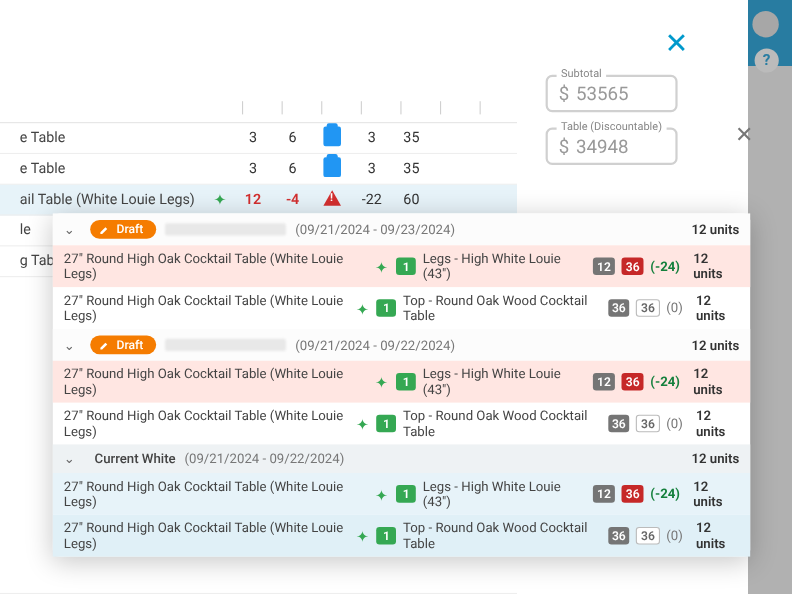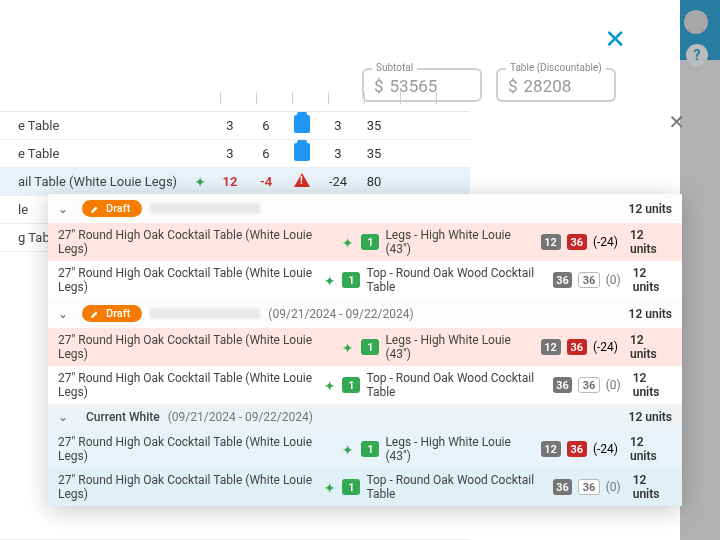--- a/index.html
+++ b/index.html
@@ -6,21 +6,21 @@
 body{background:#f0f0f0;width:720px;height:540px;overflow:hidden;position:relative;font-size:13px;color:#333}
 .header-strip{position:absolute;top:0;left:0;right:0;height:60px;background:#1e9fd8}
 .header-strip .contact{position:absolute;right:50px;top:44px;background:#3db4e5;color:#fff;padding:4px 10px;border-radius:12px;font-size:12px}
 .header-strip .help{position:absolute;right:12px;top:44px;width:22px;height:22px;border-radius:50%;background:#fff;color:#1e9fd8;display:flex;align-items:center;justify-content:center;font-weight:bold;font-size:14px}
 .avatar{position:absolute;right:12px;top:10px;width:24px;height:24px;border-radius:50%;background:#e0e0e0}
 .bell{position:absolute;right:46px;top:12px;font-size:18px;color:#fff}
 .modal-backdrop{position:absolute;inset:0;background:rgba(60,60,60,.35)}
 .modal{position:absolute;top:0;left:0;right:40px;bottom:0;background:#fff}
 .close-x{position:absolute;right:54px;top:24px;font-size:26px;color:#0099cc;cursor:pointer;font-weight:300}
 .right-close{position:absolute;right:-5px;top:110px;font-size:20px;color:#777}
-.totals{position:absolute;right:64px;top:68px;display:flex;flex-direction:row;gap:14px}
+.totals{position:absolute;right:64px;top:68px;display:flex;flex-direction:column;gap:14px}
 .total-box{border:2px solid #d0d0d0;border-radius:6px;padding:6px 10px 4px;width:120px;position:relative}
 .total-box .label{position:absolute;top:-8px;left:8px;background:#fff;padding:0 4px;font-size:10px;color:#888}
 .total-box .val{font-size:17px;color:#999;display:flex;gap:6px}
 .grid-area{position:absolute;left:-60px;top:90px;width:530px}
 .grid-head{height:22px;border-bottom:1px solid #e5e5e5;position:relative}
 .grid-head .tick{position:absolute;top:2px;width:1px;height:12px;border-left:1px solid #d0d0d0}
 .grid-row{height:28px;display:flex;align-items:center;border-bottom:1px solid #eee;position:relative;padding-left:8px}
 .grid-row.sel{background:#e7f3f9}
 .grid-row .name{flex:0 0 240px;color:#444;white-space:nowrap;overflow:hidden;text-overflow:ellipsis;padding-left:70px}
 .grid-row .diamond{width:24px;text-align:center;color:#35a853;font-size:14px}
@@ -43,21 +43,21 @@
 .po-line{display:flex;align-items:center;gap:6px;padding:5px 10px}
 .po-line.pink{background:#ffe6e2}
 .po-line.blue1{background:#e7f3f9}
 .po-line.blue2{background:#e0f0f7}
 .po-line .prod{color:#444}
 .badge{display:inline-flex;align-items:center;justify-content:center;min-width:18px;height:16px;padding:0 4px;border-radius:3px;font-size:11px;font-weight:600;color:#fff}
 .badge.green{background:#35a853}
 .badge.darkred{background:#c62828}
 .badge.grey{background:#757575}
 .badge.white{background:#fff;color:#666;border:1px solid #bbb}
-.neg{margin-left:auto;color:#000000;font-weight:400}
+.neg{margin-left:auto;color:#15803d;font-weight:700}
 .zero{margin-left:auto;color:#777}
 .units-r{font-weight:600;color:#333;margin-left:6px}
 .diamond-ic{width:14px;height:14px;display:inline-block;position:relative}
 .diamond-ic:before{content:"✦";color:#35a853;font-size:14px}
 .current{font-weight:500;color:#444;margin-left:4px}
 </style>
 </head>
 <body>
 
 <div class="header-strip">
@@ -77,21 +77,21 @@
       <span class="label">Subtotal</span>
       <div class="val">
           <span>$</span>
           <span>53565</span>
         </div>
     </div>
     <div class="total-box">
       <span class="label">Table (Discountable)</span>
       <div class="val">
           <span>$</span>
-          <span>28208</span>
+          <span>34948</span>
         </div>
     </div>
   </div>
 
   <div class="right-close">✕</div>
 
   <div class="grid-area">
     <div class="grid-head">
       <span class="tick" style="left:280px"></span>
         <span class="tick" style="left:316px"></span>
@@ -119,22 +119,22 @@
           <span class="icon"><span class="clipboard"></span></span>
           <span class="num">3</span>
           <span class="num">35</span>
         </div>
         <div class="grid-row sel">
           <span class="name">ail Table (White Louie Legs)</span>
           <span class="diamond">✦</span>
           <span class="num red">12</span>
           <span class="num red">-4</span>
           <span class="icon"><span class="warn"></span></span>
-          <span class="num">-24</span>
-          <span class="num">80</span>
+          <span class="num">-22</span>
+          <span class="num">60</span>
         </div>
         <div class="grid-row">
           <span class="name">le</span>
           <span class="diamond"></span>
           <span class="num"></span>
           <span class="num"></span>
           <span class="icon"></span>
           <span class="num"></span>
           <span class="num"></span>
         </div>
@@ -167,20 +167,21 @@
 
   <div class="po-header">
     <span class="chevron">⌄</span>
     <span class="draft">
         <svg viewBox="0 0 24 24">
           <path d="M3 17v4h4l11-11-4-4L3 17z"></path>
         </svg>
         <span>Draft</span>
       </span>
     <span class="redact"></span>
+    <span class="dates">(09/21/2024 - 09/23/2024)</span>
     <span class="units">12 units</span>
   </div>
   <div class="po-line pink">
     <span class="prod">27" Round High Oak Cocktail Table (White Louie Legs)</span>
     <span class="diamond-ic"></span>
     <span class="badge green">1</span>
     <span class="prod">Legs - High White Louie (43")</span>
     <span class="badge grey">12</span>
     <span class="badge darkred">36</span>
     <span class="neg">(-24)</span>

